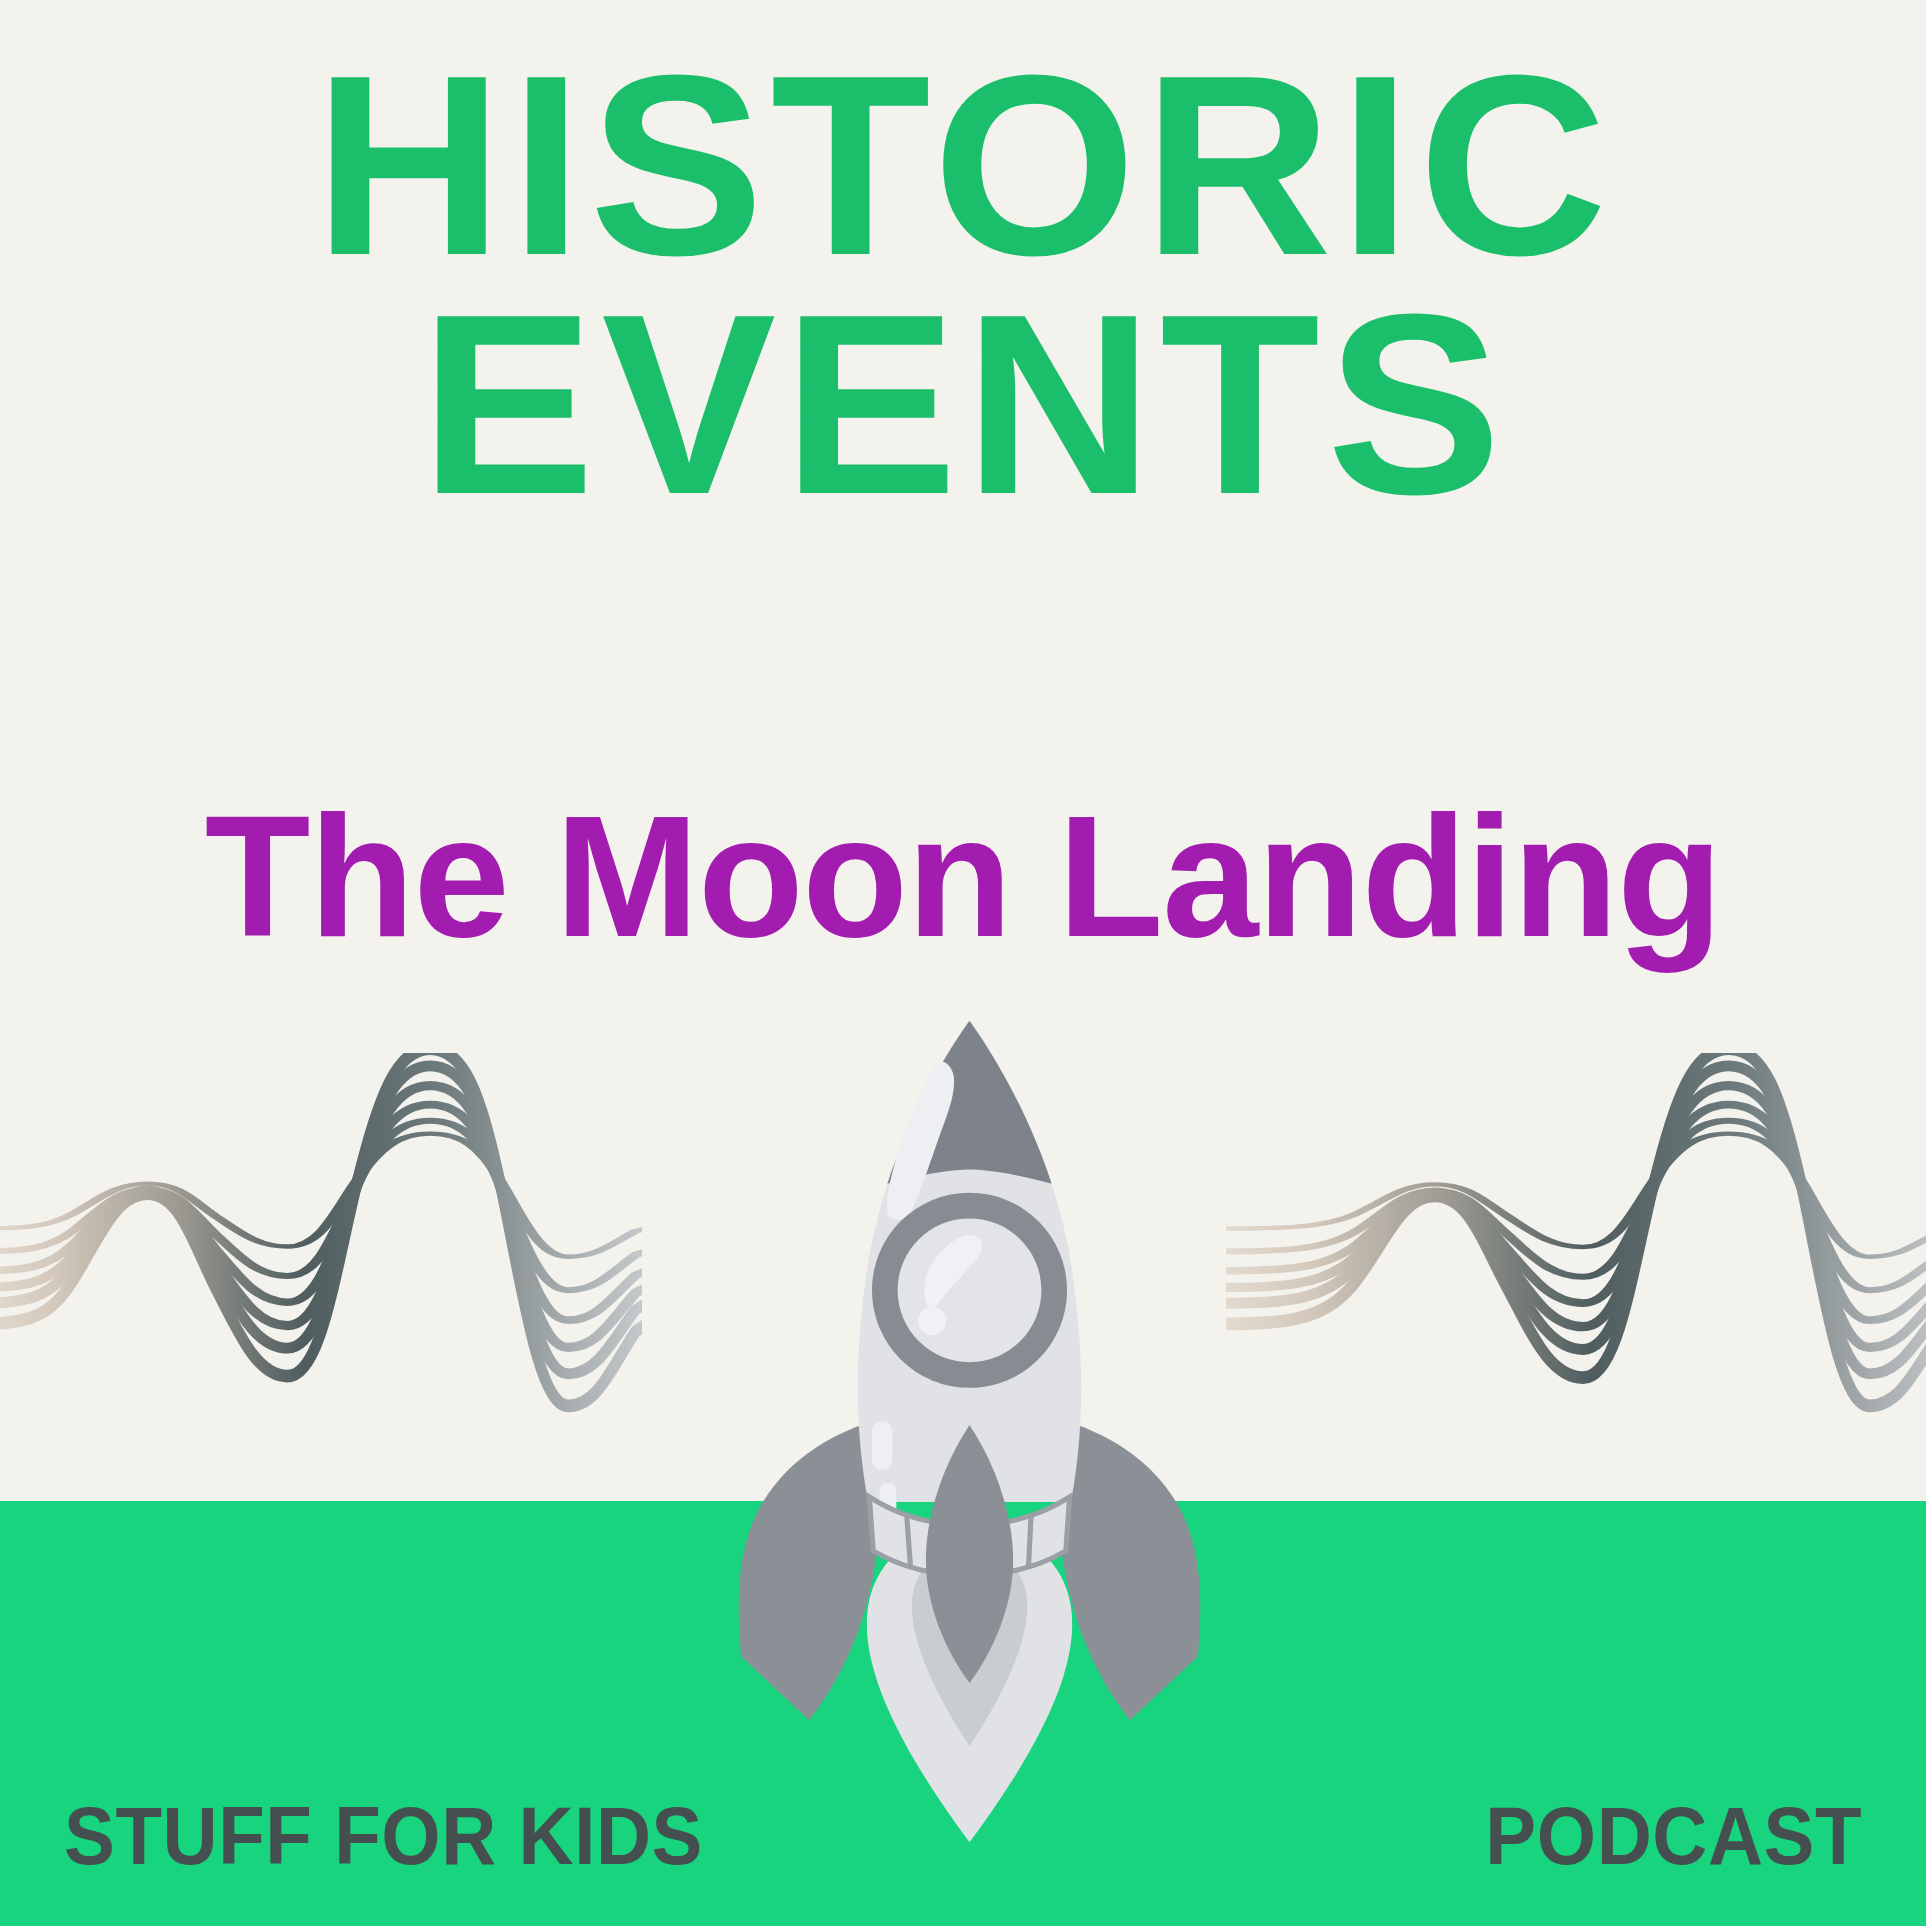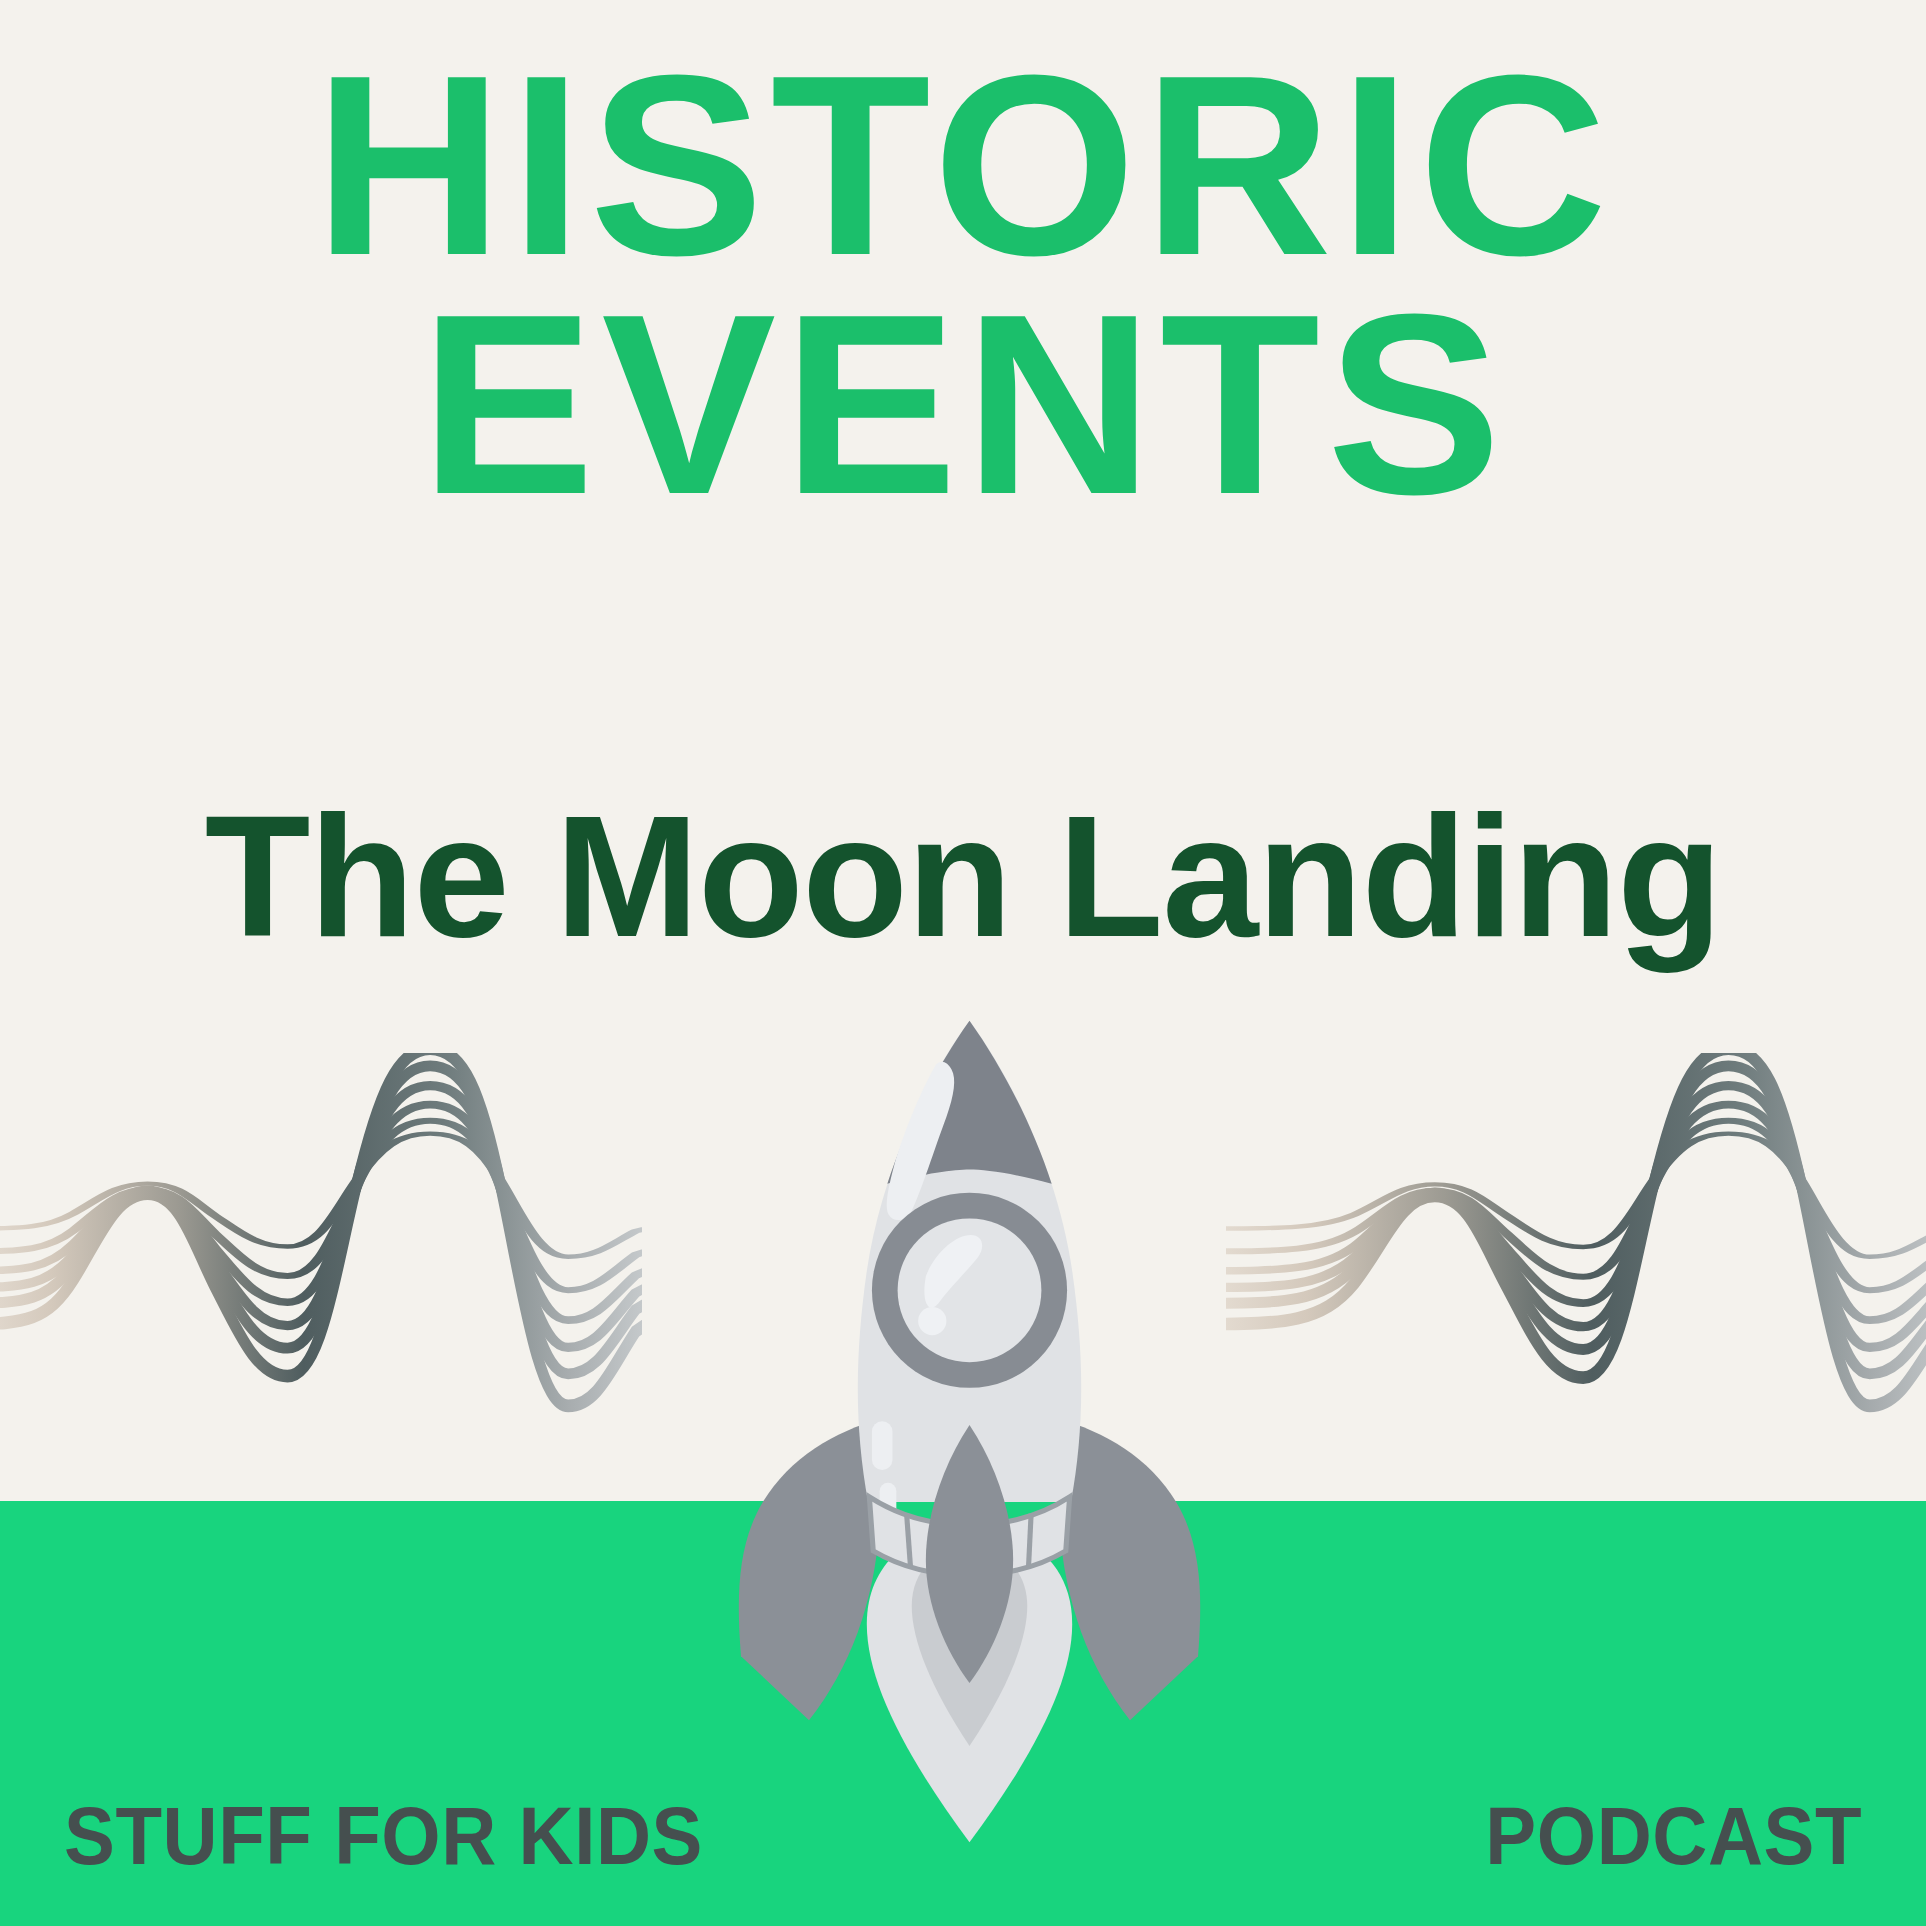--- a/index.html
+++ b/index.html
@@ -46,21 +46,21 @@
 
   
   .subtitle-wrap{
     position:absolute;
     top:790px; left:0; right:0;
     text-align:center;
     z-index:5;
   }
   .subtitle{
     display:inline-block;
-    color:#14532d;
+    color:#a21caf;
     font-family:"Liberation Sans", sans-serif;
     font-weight:bold;
     font-size:173px;
     line-height:1;
     letter-spacing:-1.3px;
   }
 
   
   .wave{
     position:absolute;

